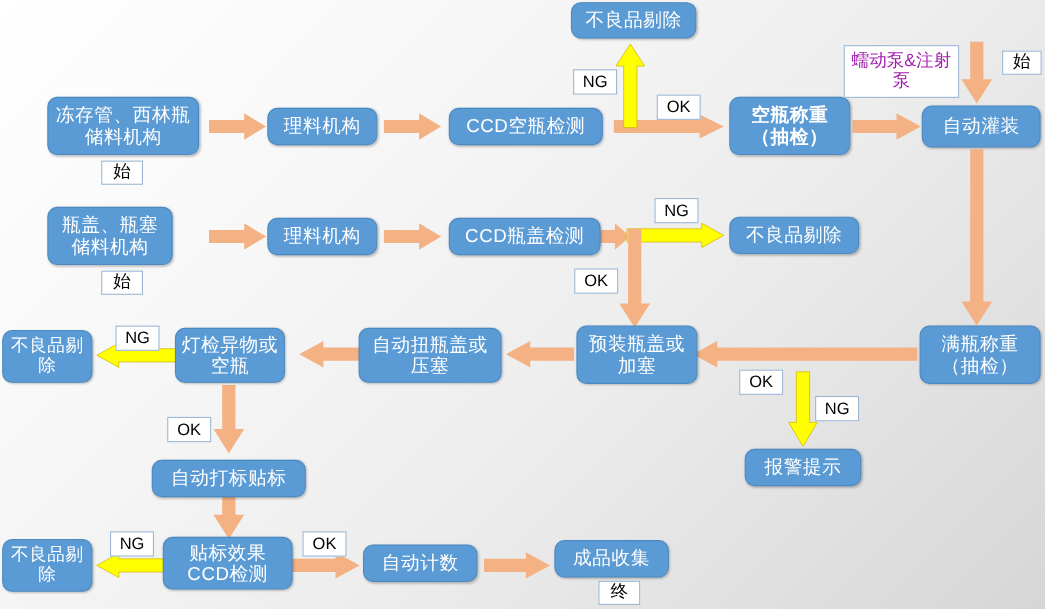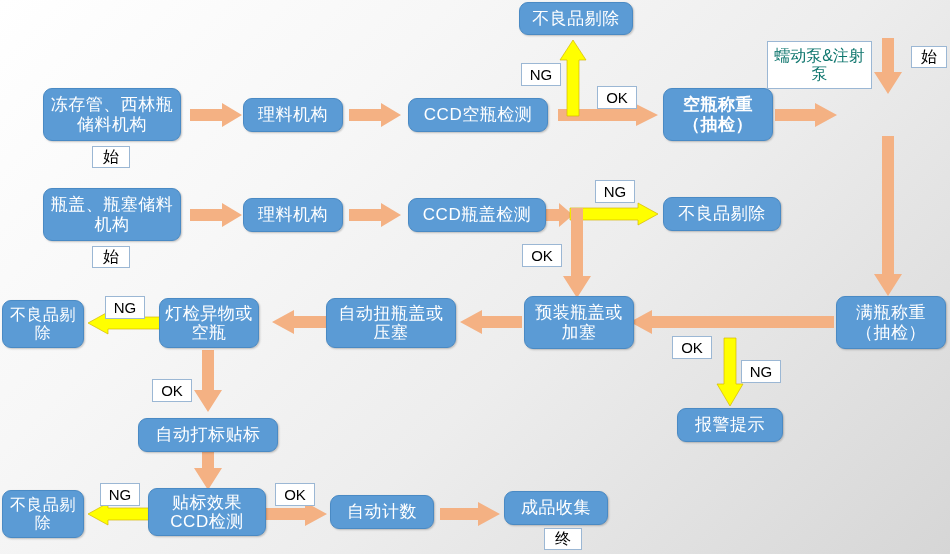--- a/index.html
+++ b/index.html
@@ -21,21 +21,21 @@
     text-align:center;line-height:1.12;
     font-size:17px;letter-spacing:.5px;
     box-shadow:1px 1px 2px rgba(0,0,0,.22);
     padding:2px 4px;
   }
   .node.sm{font-size:16px;}
   
   .note{
     position:absolute;box-sizing:border-box;
     background:#ffffff;border:1px solid #9bb7d4;
-    color:#0f766e;display:flex;align-items:center;justify-content:center;
+    color:#a21caf;display:flex;align-items:center;justify-content:center;
     text-align:center;line-height:1.15;font-size:16px;
   }
   
   .tag{
     position:absolute;box-sizing:border-box;
     background:#ffffff;border:1px solid #9bb7d4;
     color:#000000;display:flex;align-items:center;justify-content:center;
     font-size:15px;line-height:1;padding:1px 4px;white-space:nowrap;
     z-index:6;
   }
@@ -185,22 +185,23 @@
 
   <div class="node" style="left:243px;top:98px;width:100px;height:34px;">理料机构</div>
 
   <div class="node" style="left:408px;top:98px;width:140px;height:34px;text-align:right;">CCD空瓶检测</div>
 
   <div class="node" style="left:519px;top:2px;width:114px;height:33px;">不良品剔除</div>
 
   <div class="node" style="left:663px;top:88px;width:110px;height:53px;font-weight:bold;">空瓶称重（抽检）</div>
 
 
-
-  <div class="node" style="left:43px;top:188px;width:138px;height:53px;">瓶盖、瓶塞储料机构</div>
+  <div class="node" style="left:838px;top:96px;width:108px;height:38px;">自动灌装</div>
+
+  <div class="node" style="left:43px;top:188px;width:114px;height:53px;">瓶盖、瓶塞储料机构</div>
 
   <div class="node" style="left:243px;top:198px;width:100px;height:34px;">理料机构</div>
 
   <div class="node" style="left:408px;top:198px;width:138px;height:34px;">CCD瓶盖检测</div>
 
   <div class="node" style="left:663px;top:197px;width:118px;height:34px;">不良品剔除</div>
 
   <div class="node" style="left:836px;top:296px;width:110px;height:53px;">满瓶称重（抽检）</div>
 
   <div class="node" style="left:524px;top:296px;width:110px;height:53px;">预装瓶盖或 加塞</div>

